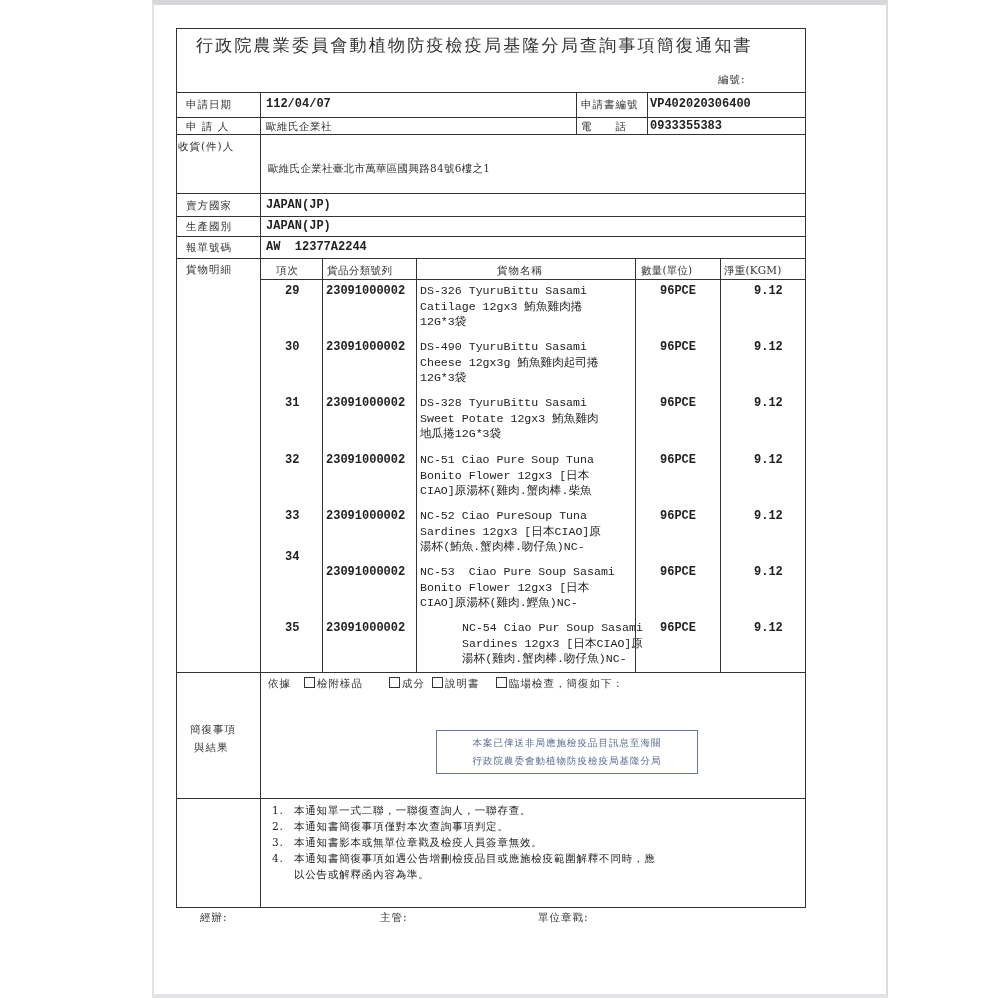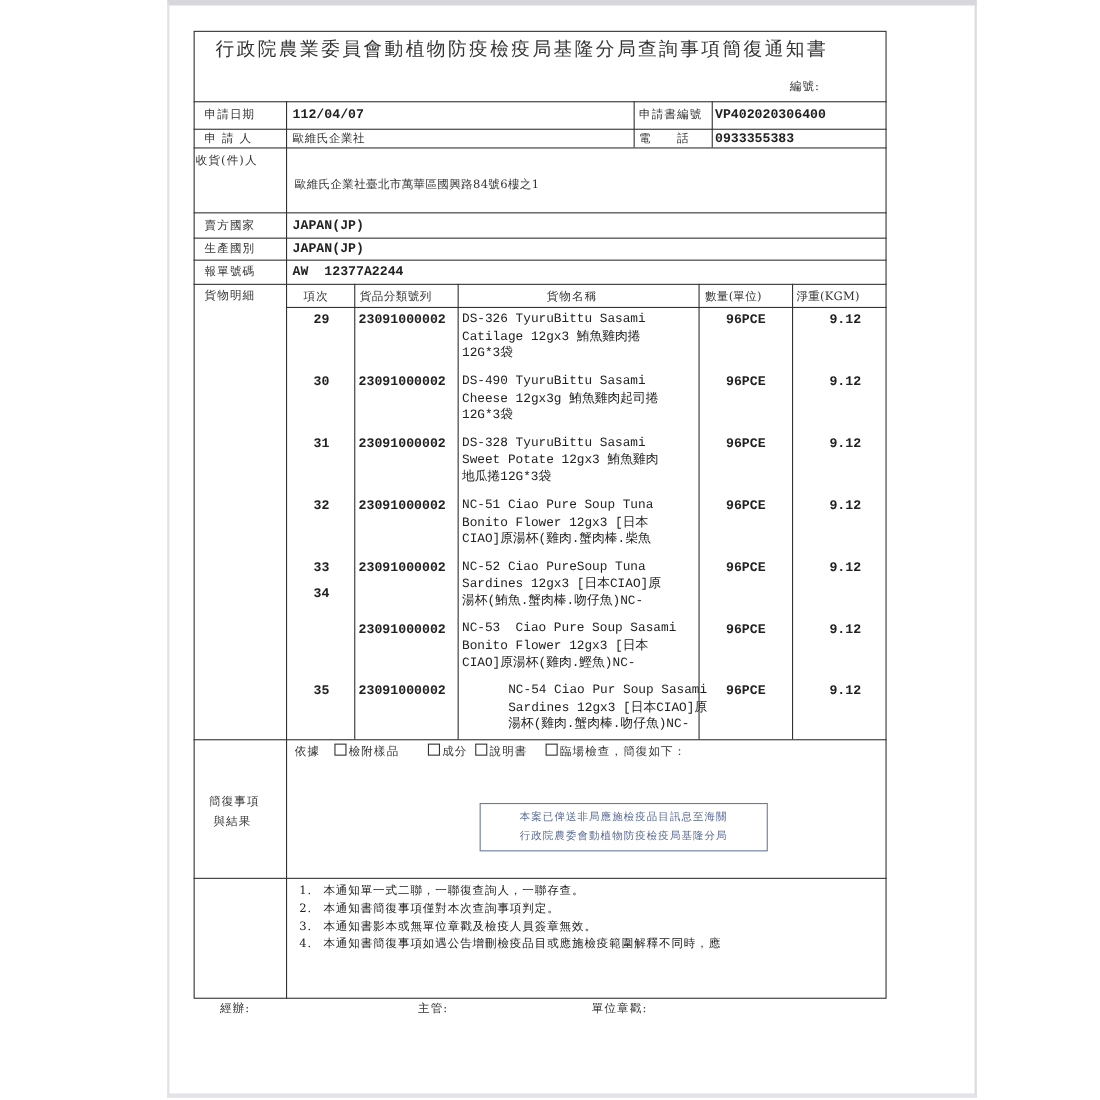--- a/index.html
+++ b/index.html
@@ -129,21 +129,21 @@
 <div>
   <div class="t mono" style="left:285px;top:509px;">33</div>
   <div class="t mono" style="left:326px;top:509px;">23091000002</div>
   <div class="t goods" style="left:420px;top:508px;">NC-52 Ciao PureSoup Tuna
 Sardines 12gx3 [日本CIAO]原
 湯杯(鮪魚.蟹肉棒.吻仔魚)NC-</div>
   <div class="t mono" style="left:660px;top:509px;">96PCE</div>
   <div class="t mono" style="left:754px;top:509px;">9.12</div>
 </div>
 <div>
-  <div class="t mono" style="left:285px;top:533px;">34</div>
+  <div class="t mono" style="left:285px;top:550px;">34</div>
   <div class="t mono" style="left:326px;top:565px;">23091000002</div>
   <div class="t goods" style="left:420px;top:564px;">NC-53  Ciao Pure Soup Sasami
 Bonito Flower 12gx3 [日本
 CIAO]原湯杯(雞肉.鰹魚)NC-</div>
   <div class="t mono" style="left:660px;top:565px;">96PCE</div>
   <div class="t mono" style="left:754px;top:565px;">9.12</div>
 </div>
 <div>
   <div class="t mono" style="left:285px;top:621px;">35</div>
   <div class="t mono" style="left:326px;top:621px;">23091000002</div>
@@ -174,17 +174,18 @@
 <div class="stamp">
   <div>本案已俾送非局應施檢疫品目訊息至海關</div>
   <div>行政院農委會動植物防疫檢疫局基隆分局</div>
 </div>
 
 <div class="abs note" style="left:272px;top:802px;">
   <div><span style="display:inline-block;width:22px;">1.</span><span>本通知單一式二聯，一聯復查詢人，一聯存查。</span></div>
   <div><span style="display:inline-block;width:22px;">2.</span><span>本通知書簡復事項僅對本次查詢事項判定。</span></div>
   <div><span style="display:inline-block;width:22px;">3.</span><span>本通知書影本或無單位章戳及檢疫人員簽章無效。</span></div>
   <div><span style="display:inline-block;width:22px;">4.</span><span>本通知書簡復事項如遇公告增刪檢疫品目或應施檢疫範圍解釋不同時，應</span></div>
+  <div><span style="display:inline-block;width:22px;"></span><span>以公告或解釋函內容為準。</span></div>
 </div>
 
 <div class="t lab" style="left:200px;top:910px;">經辦:</div>
 <div class="t lab" style="left:380px;top:910px;">主管:</div>
 <div class="t lab" style="left:538px;top:910px;">單位章戳:</div>
 
 </body></html>

